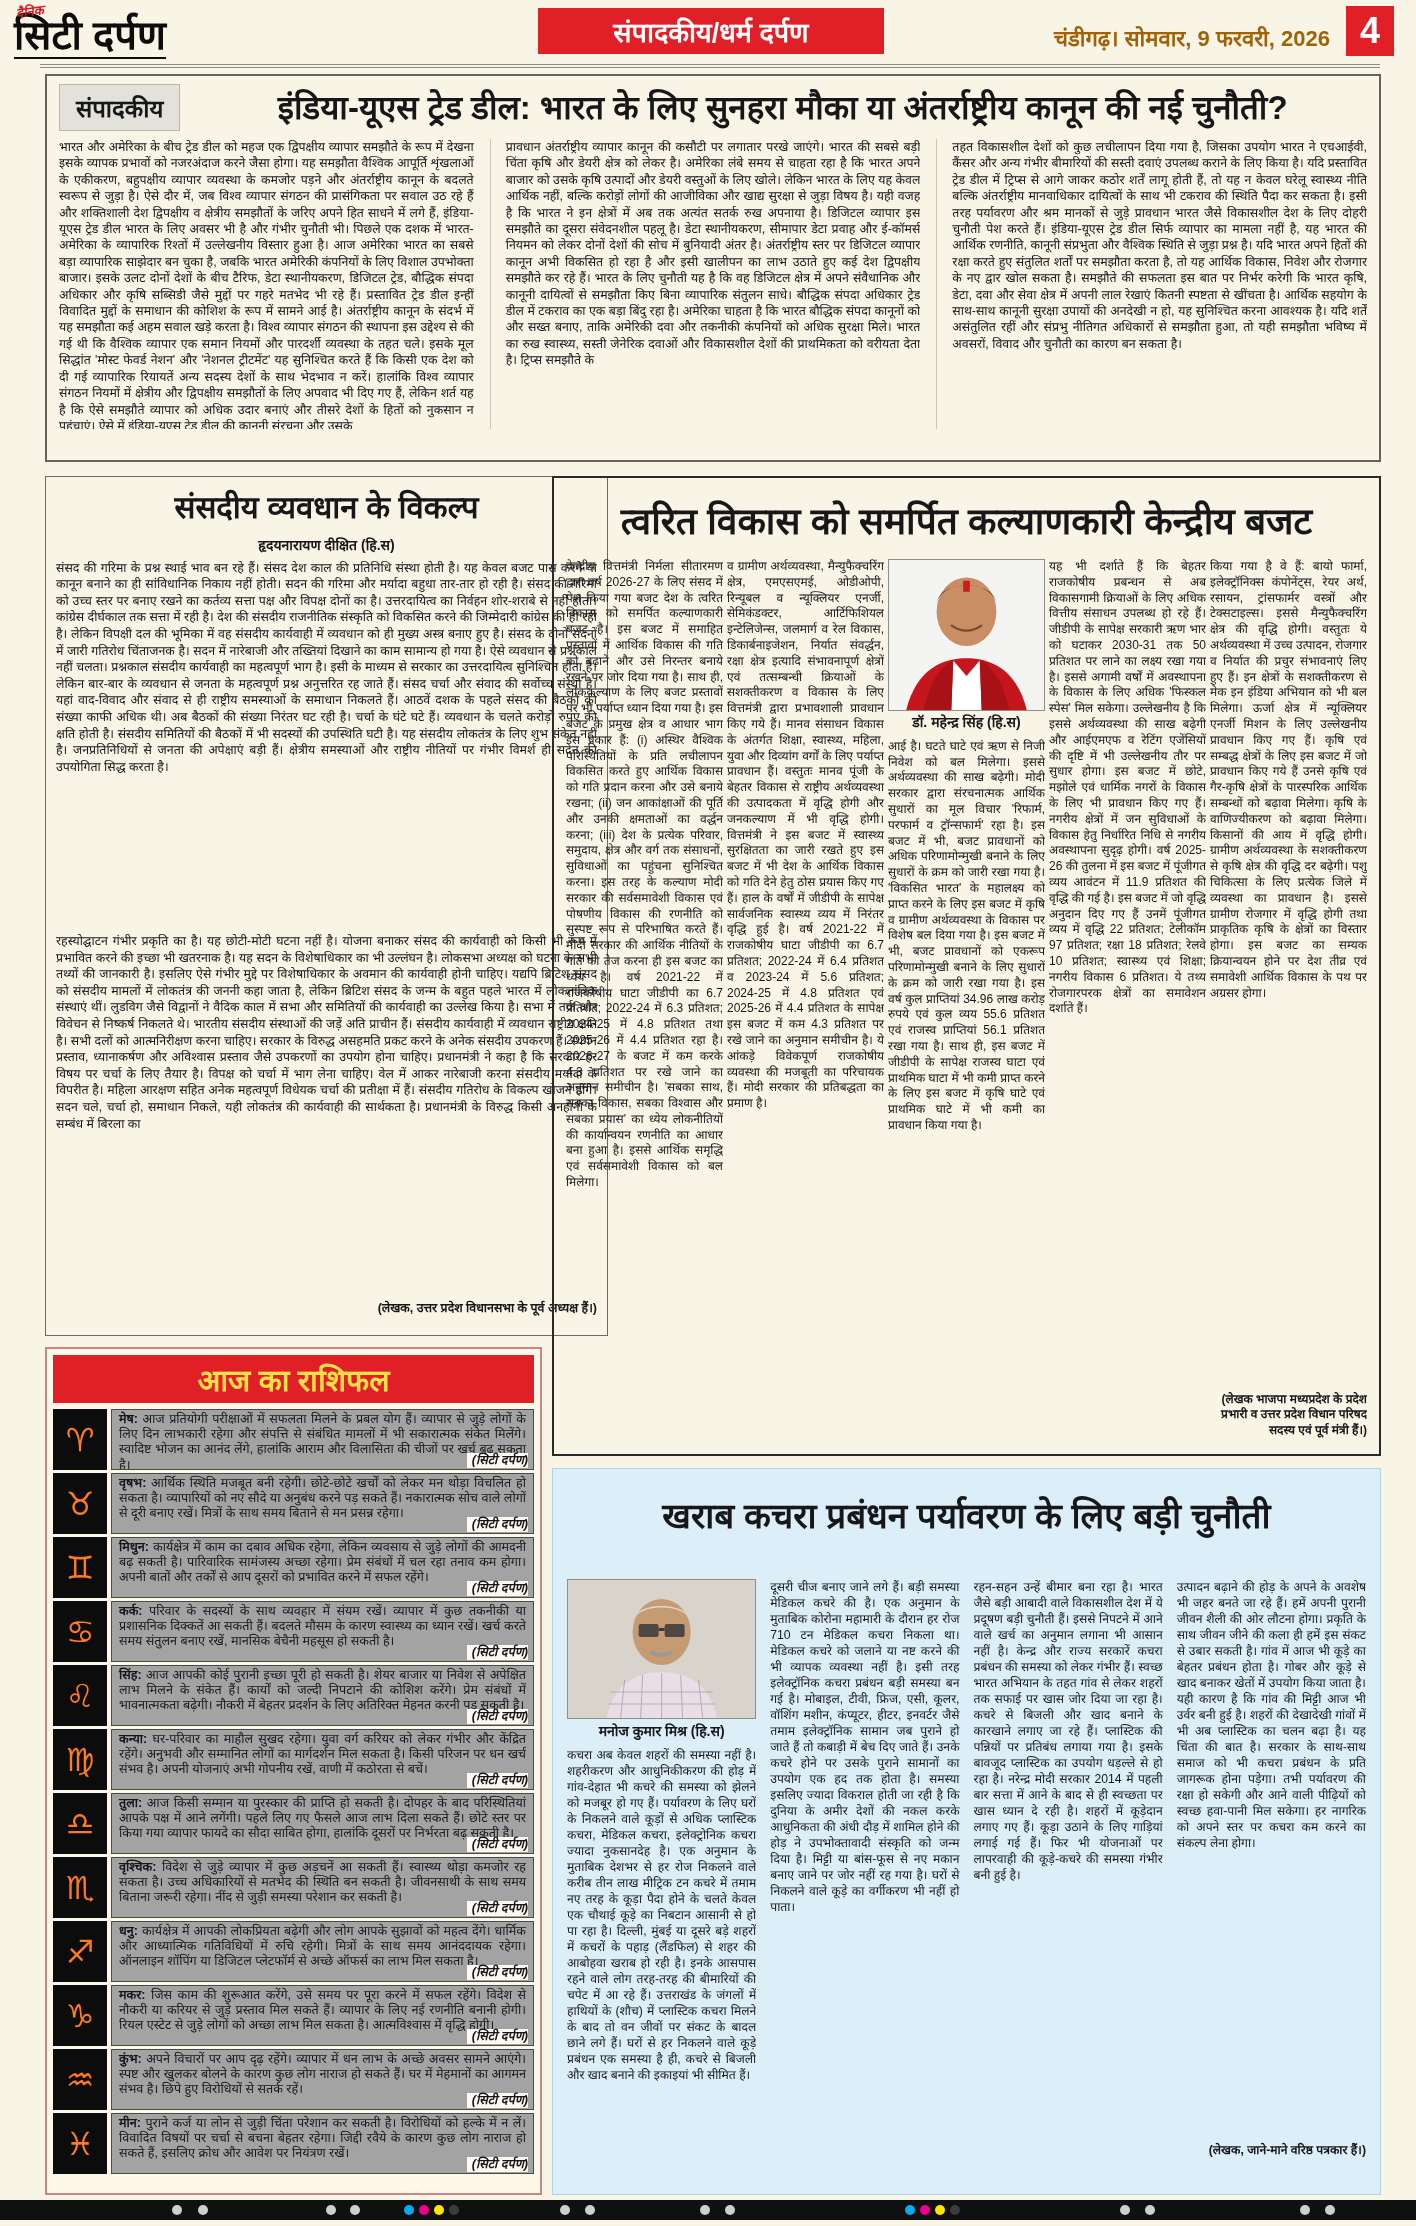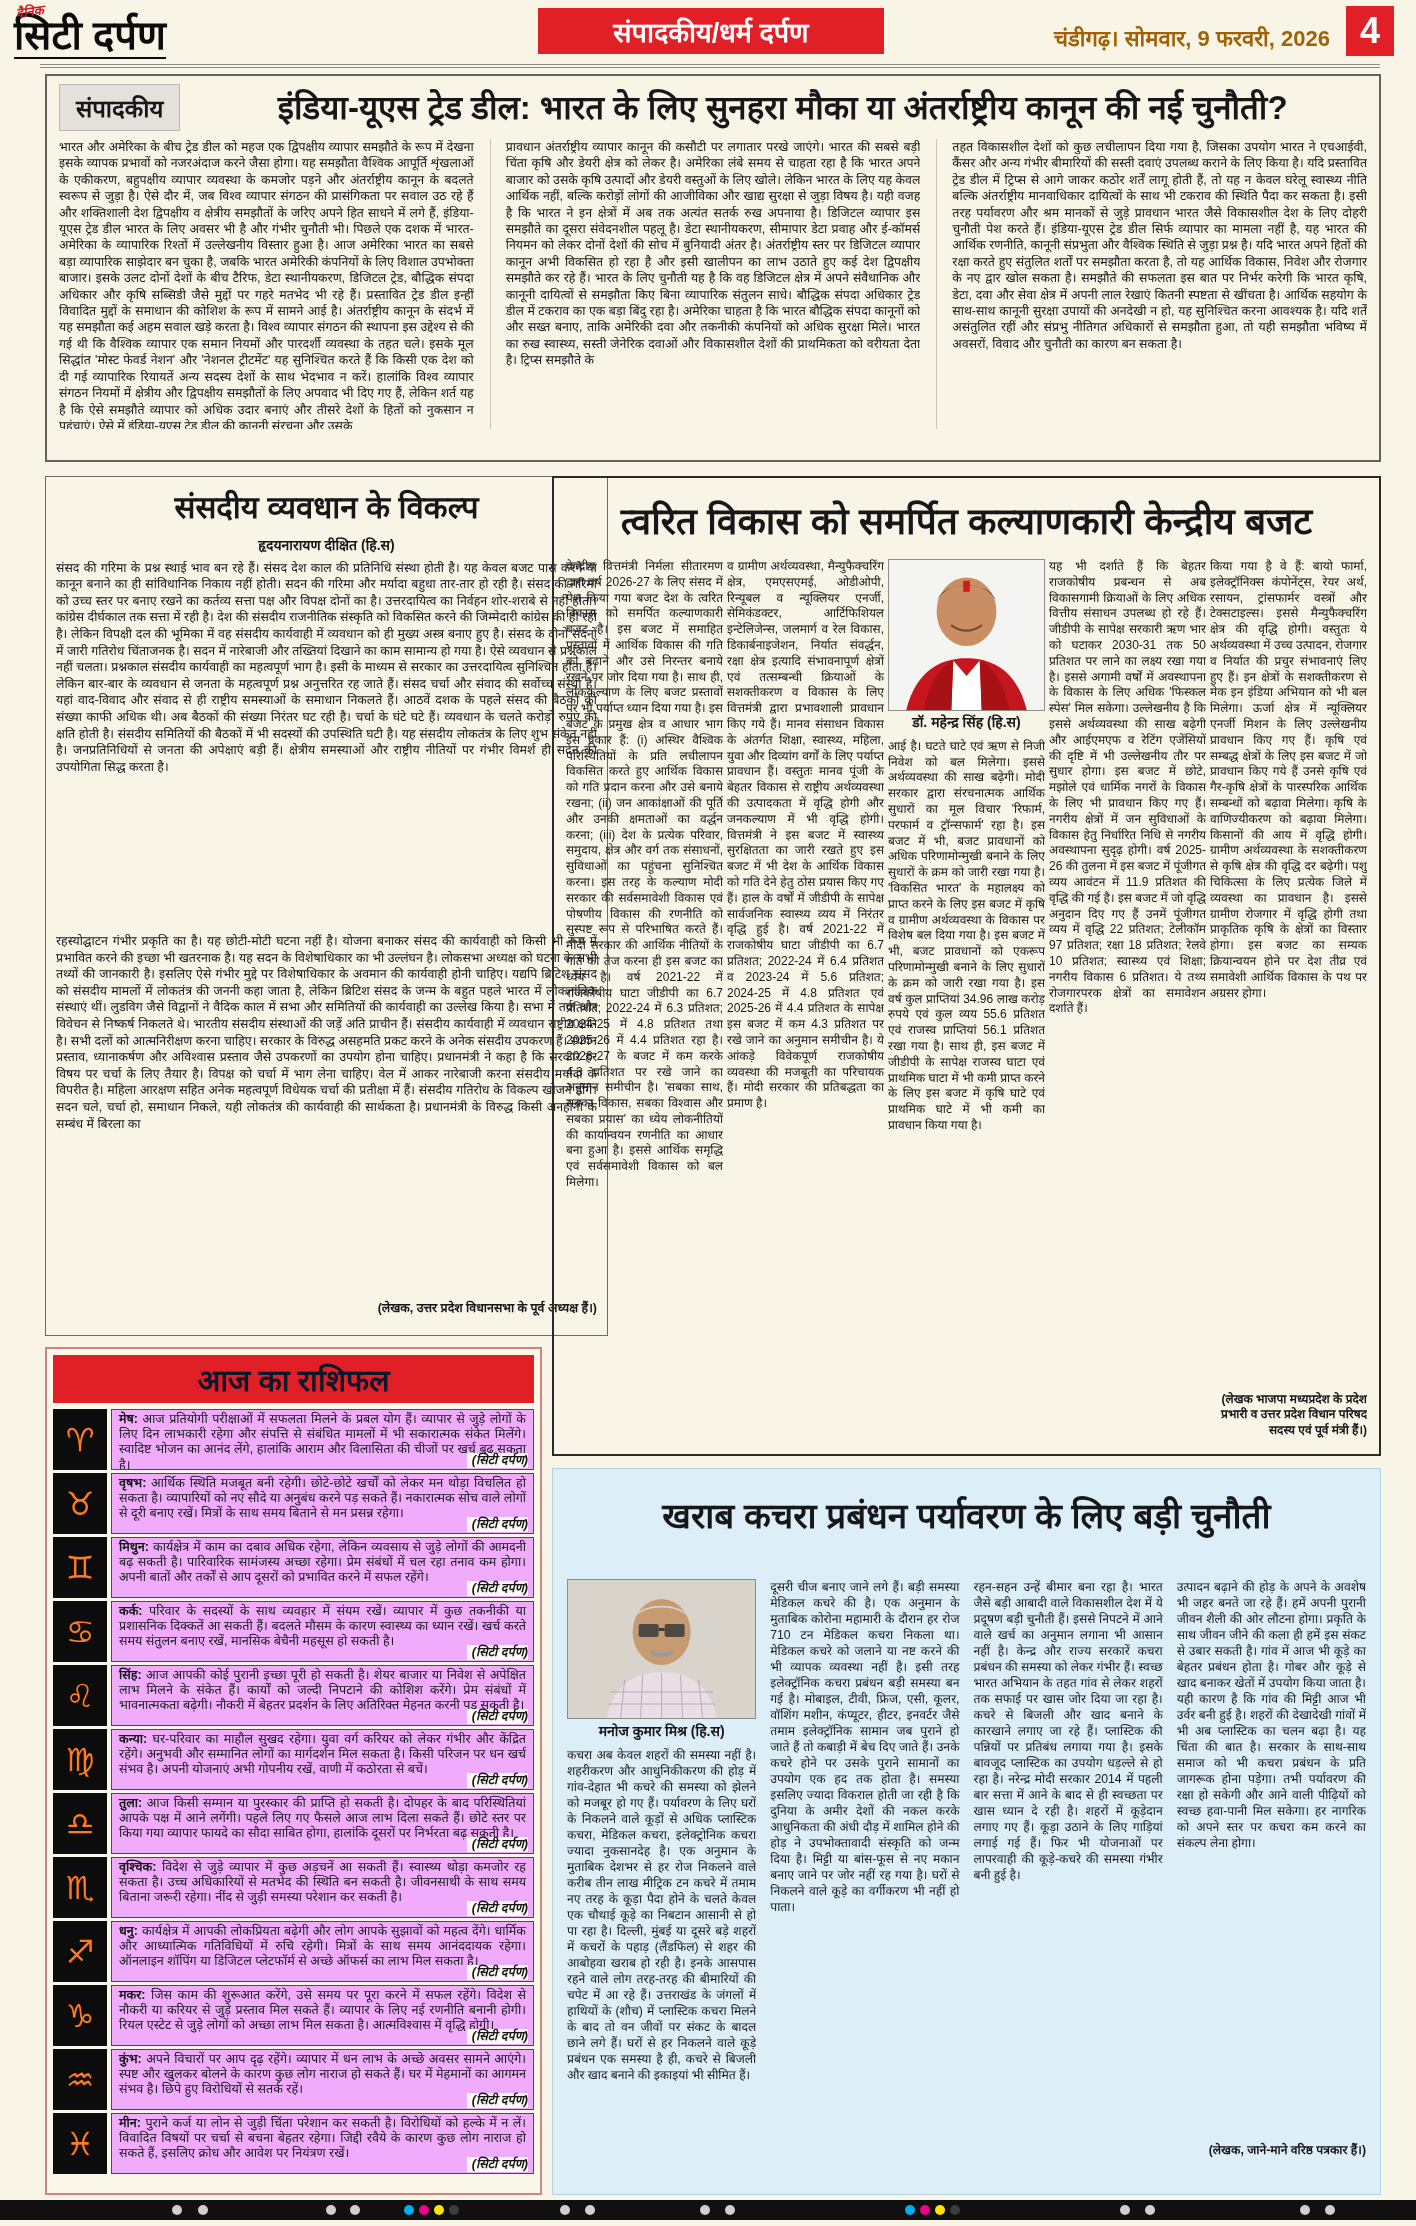--- a/index.html
+++ b/index.html
@@ -33,25 +33,25 @@
   .parl{left:45px;top:476px;width:563px;height:860px;border:1.5px solid #6b6a64;padding:4px 10px;}
   .parl-headline{text-align:center;font-size:31px;font-weight:800;margin:4px 0 10px;}
   .parl-cols{display:flex;gap:12px;height:780px;flex-direction:column;}
   .parl-col{flex:1;font-size:12.4px;line-height:16.6px;text-align:justify;overflow:hidden;display:flex;flex-direction:column;}
   .byline{text-align:center;font-weight:800;font-size:14px;margin-bottom:6px;flex:none;}
   .parl-text{flex:1;overflow:hidden;}
   .endnote-line{flex:none;text-align:right;font-weight:800;font-size:12.4px;padding-top:2px;}
   
   .horo{left:45px;top:1347px;width:497px;height:848px;border:2.5px solid #cf8484;background:#fbf8ea;padding:6px;}
   .horo-header{height:48px;background:#e01f26;display:flex;align-items:center;justify-content:center;margin-bottom:6px;}
-  .horo-header span{color:#0f172a;font-size:30px;font-weight:800;}
+  .horo-header span{color:#fde047;font-size:30px;font-weight:800;}
   .horo-entry{display:flex;margin-bottom:3px;height:61px;}
   .zod-tile{width:54px;height:61px;background:#0c0c0c;flex:none;display:flex;align-items:center;justify-content:center;
             color:#ff7b1c;font-size:32px;}
-  .horo-textbox{flex:1;border:1.5px solid #4a4a46;margin-left:4px;padding:2px 7px;background:#f0abfc;
+  .horo-textbox{flex:1;border:1.5px solid #4a4a46;margin-left:4px;padding:2px 7px;background:#a3a3a3;
                 font-size:12.6px;line-height:15.2px;text-align:justify;overflow:hidden;position:relative;}
   .horo-textbox b{font-weight:800;}
   .horo-credit{position:absolute;right:5px;bottom:1px;background:#fcfaf0;padding-left:5px;
                font-weight:800;font-style:italic;}
   
   .budget{left:552px;top:476px;width:829px;height:980px;border:2.5px solid #2a2a28;padding:6px 12px;}
   .budget-headline{text-align:center;font-size:37px;font-weight:800;margin:10px 0 14px;}
   .budget-cols{display:flex;gap:4px;height:880px;justify-content:flex-end;}
   .b-col{flex:1;font-size:12px;line-height:15.8px;text-align:justify;overflow:hidden;position:relative;}
   .photo-fig{border:1px solid #8e8d86;background:#ececea;margin-bottom:4px;}

